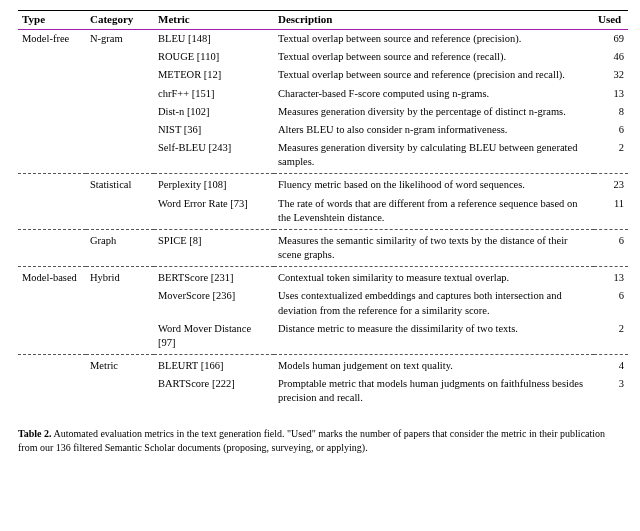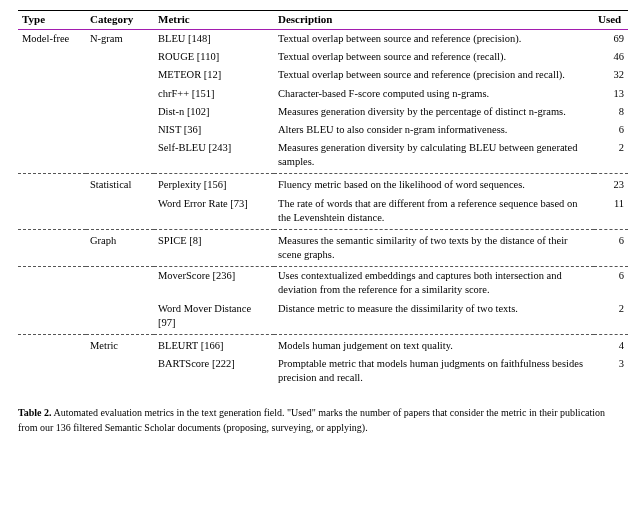--- a/index.html
+++ b/index.html
@@ -125,37 +125,44 @@
       <tr class="section-bottom-border">
         <td></td>
         <td></td>
         <td>Self-BLEU [243]</td>
         <td>Measures generation diversity by calculating BLEU between generated samples.</td>
         <td class="used-val">2</td>
       </tr>
       <tr class="section-top-pad">
         <td></td>
         <td>Statistical</td>
-        <td>Perplexity [156]</td>
+        <td>Perplexity [108]</td>
         <td>Fluency metric based on the likelihood of word sequences.</td>
         <td class="used-val">23</td>
       </tr>
       <tr class="section-bottom-border">
         <td></td>
         <td></td>
         <td>Word Error Rate [73]</td>
         <td>The rate of words that are different from a reference sequence based on the Levenshtein distance.</td>
         <td class="used-val">11</td>
       </tr>
       <tr class="section-bottom-border section-top-pad">
         <td></td>
         <td>Graph</td>
         <td>SPICE [8]</td>
         <td>Measures the semantic similarity of two texts by the distance of their scene graphs.</td>
         <td class="used-val">6</td>
+      </tr>
+      <tr class="section-top-pad">
+        <td style="padding-top: 4px;">Model-based</td>
+        <td>Hybrid</td>
+        <td>BERTScore [231]</td>
+        <td>Contextual token similarity to measure textual overlap.</td>
+        <td class="used-val">13</td>
       </tr>
       <tr>
         <td></td>
         <td></td>
         <td>MoverScore [236]</td>
         <td>Uses contextualized embeddings and captures both intersection and deviation from the reference for a similarity score.</td>
         <td class="used-val">6</td>
       </tr>
       <tr class="section-bottom-border">
         <td></td>

